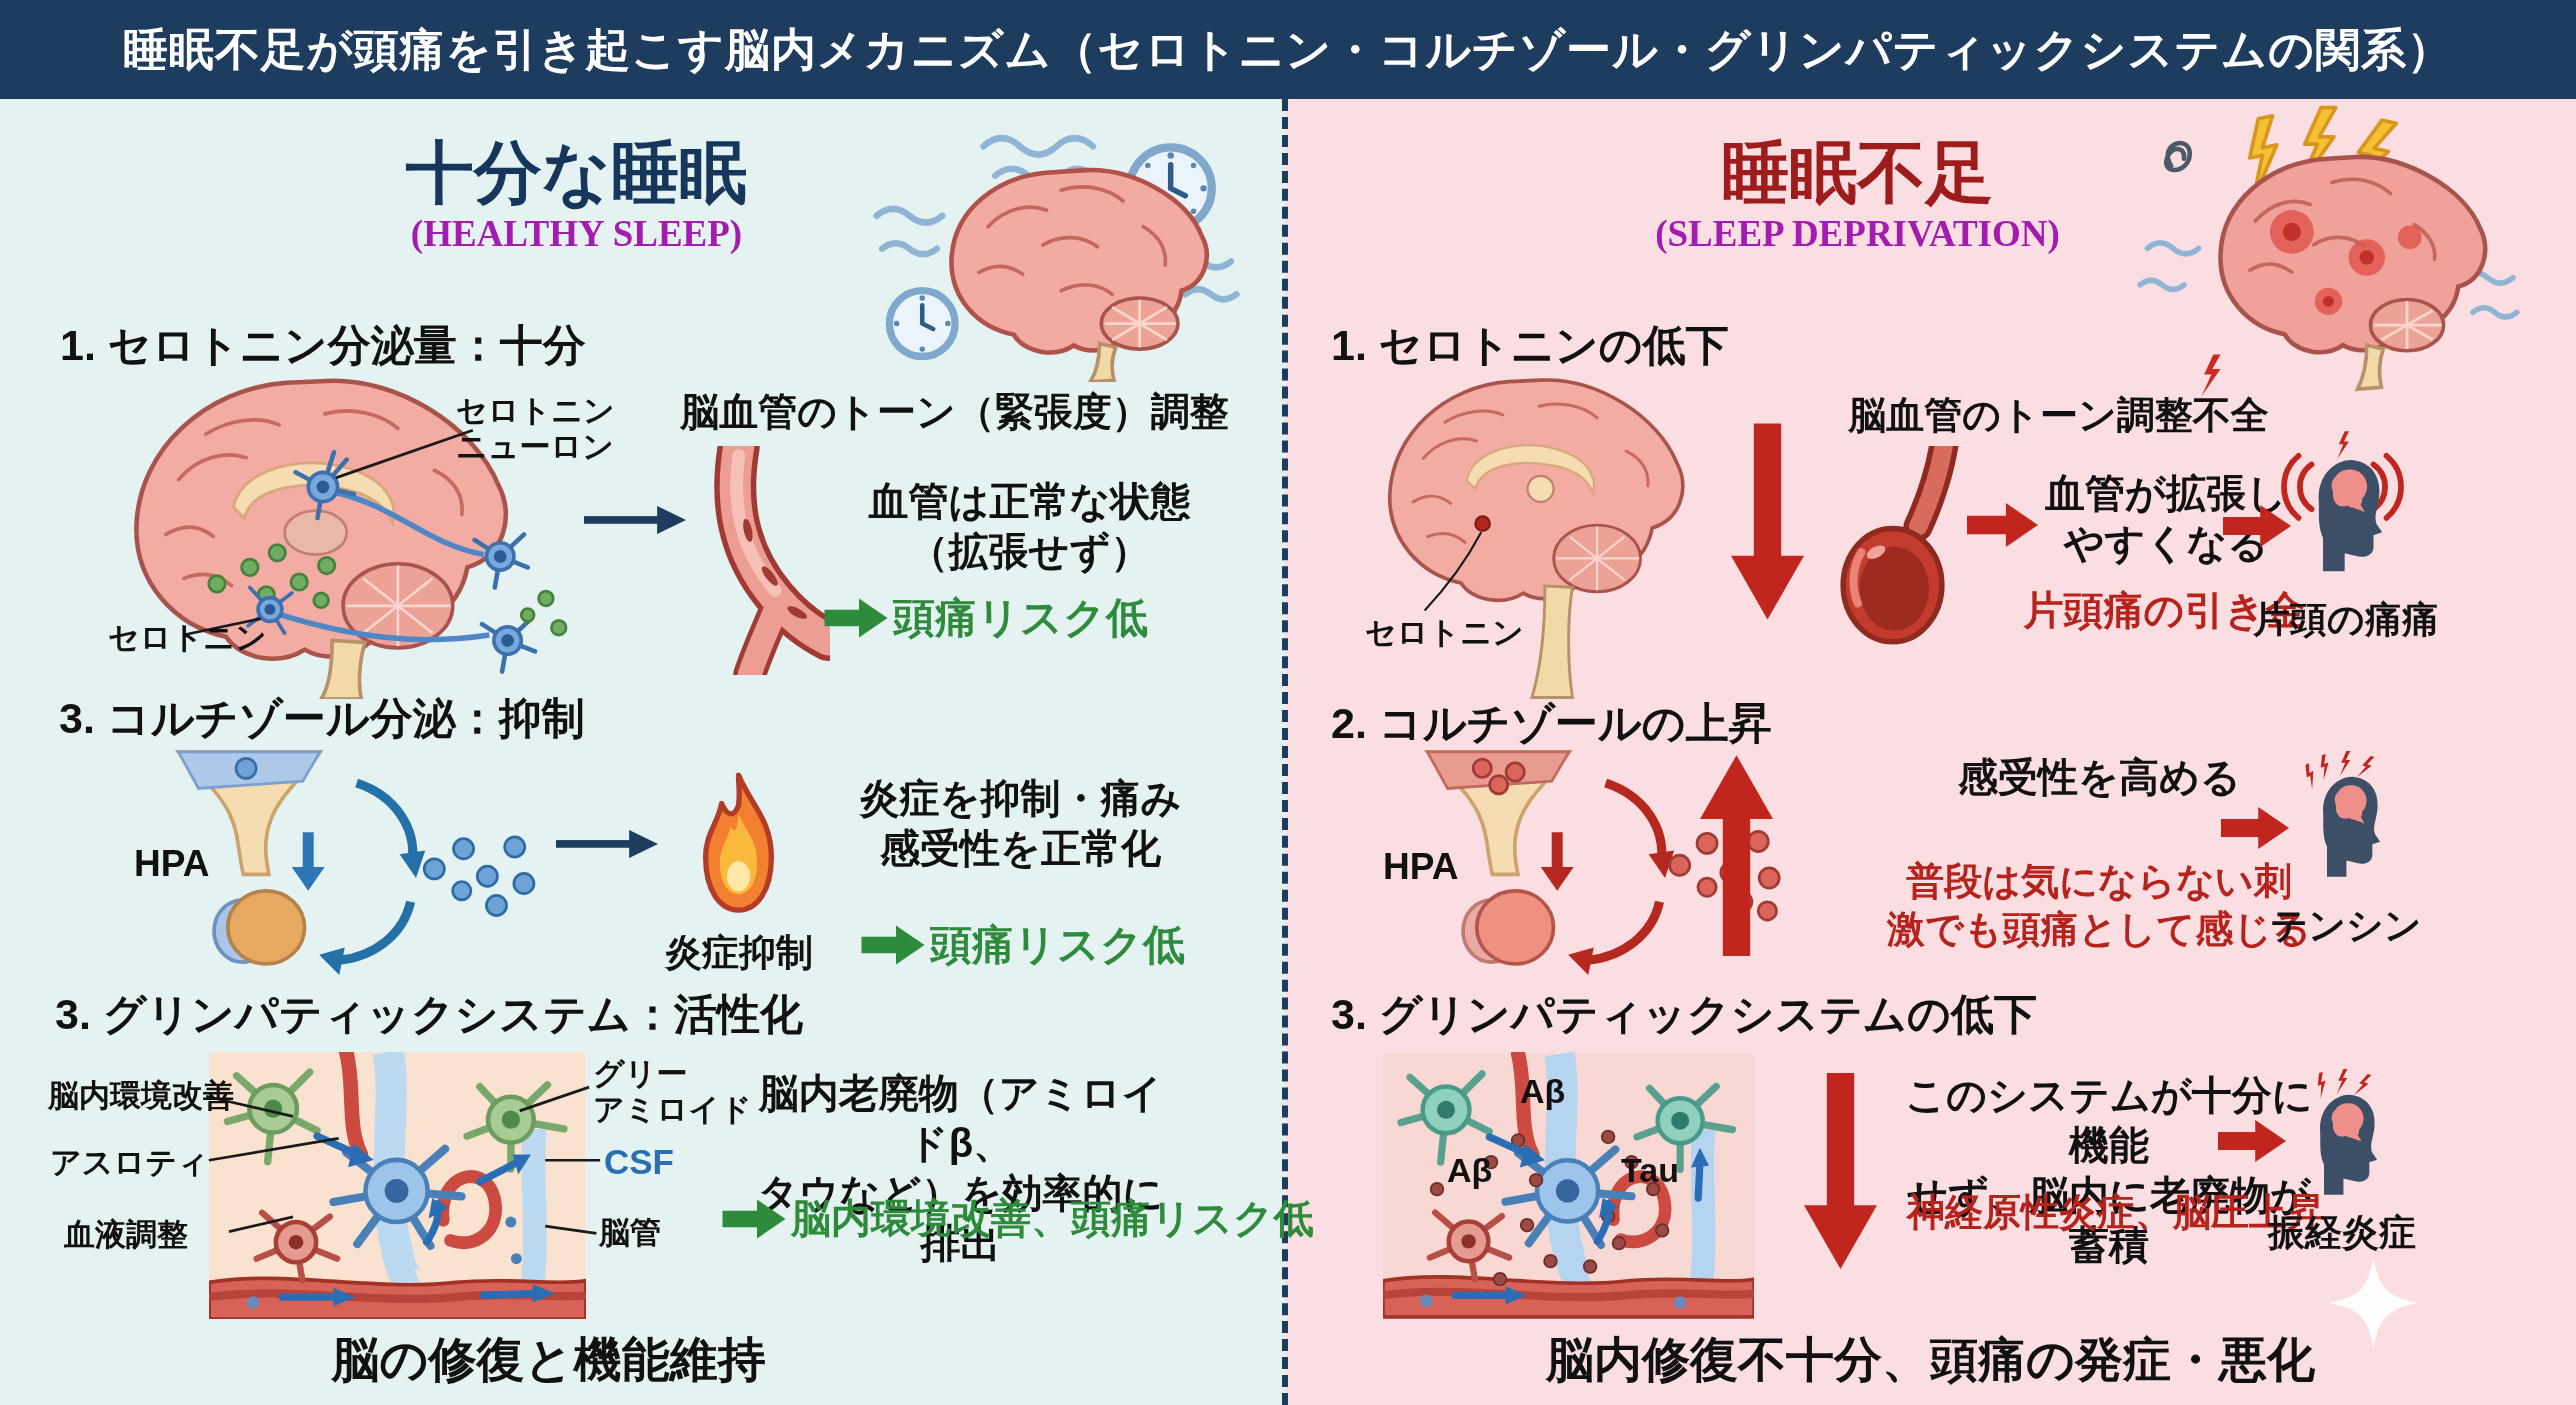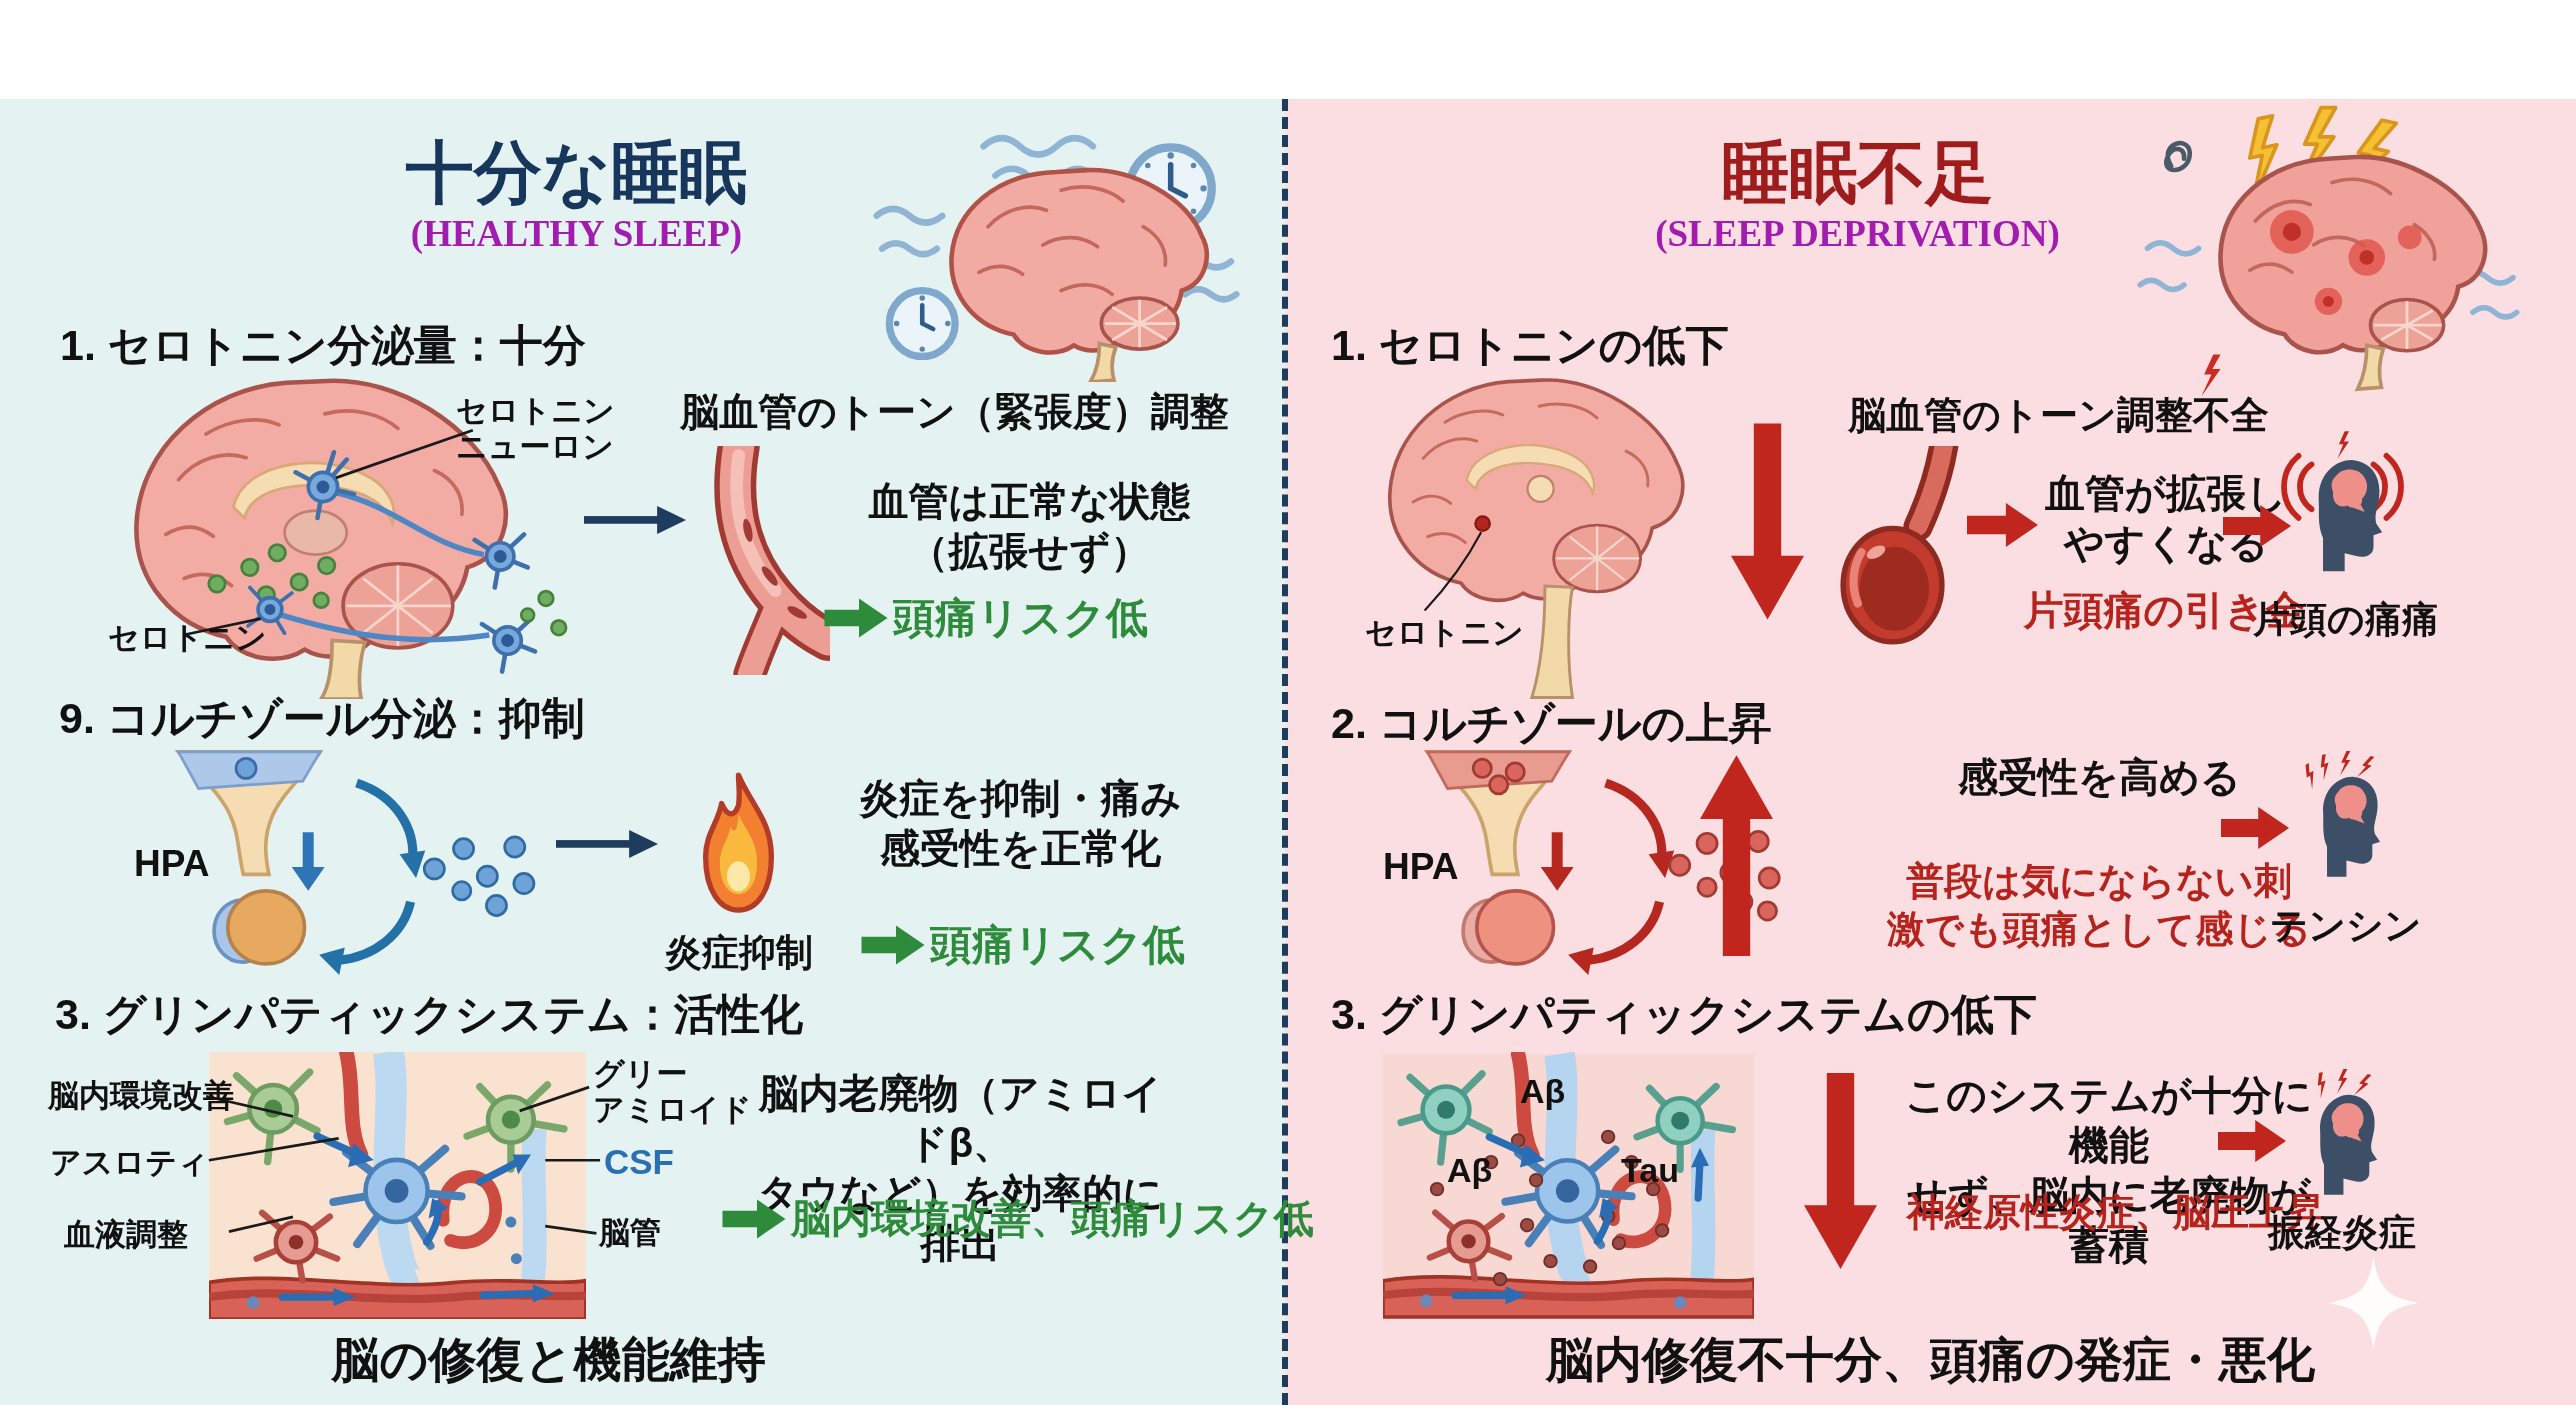--- a/index.html
+++ b/index.html
@@ -28,20 +28,23 @@
 </style>
 </head>
 <body>
 
 <div class="canvas">
 
   <div class="abs panel-l"></div>
   <div class="abs panel-r"></div>
   <div class="abs divider"></div>
 
+  <div class="abs topbar">
+    <div class="t">睡眠不足が頭痛を引き起こす脳内メカニズム（セロトニン・コルチゾール・グリンパティックシステムの関系）</div>
+  </div>
 
   <div class="abs h-panel navy c" style="left:302px;top:128px;width:549px;">十分な睡眠</div>
   <div class="abs h-sub c" style="left:302px;top:212px;width:549px;">(HEALTHY SLEEP)</div>
 
   <div class="abs" style="left:869px;top:108px;">
     <svg width="375" height="274" viewBox="0 0 410 300">
       <g stroke="#8fb4d4" stroke-width="7" fill="none" stroke-linecap="round">
         <path d="M125,42 q20,-18 40,0 q20,18 40,0 q20,-18 40,0"></path>
         <path d="M138,74 q18,-15 36,0 q18,15 36,0 q18,-15 36,0"></path>
         <path d="M8,118 q18,-15 36,0 q18,15 36,0"></path>
@@ -193,21 +196,21 @@
     <div>（拡張せず）</div>
   </div>
 
   <div class="abs risk-row" style="left:823px;top:590px;">
     <svg width="66" height="42" viewBox="0 0 84 56">
         <polygon points="0,17 46,17 46,2 84,28 46,54 46,39 0,39" fill="#2e8b3c"></polygon>
       </svg>
     <div class="t-risk">頭痛リスク低</div>
   </div>
 
-  <div class="abs h-sec" style="left:59px;top:690px;">9. コルチゾール分泌：抑制</div>
+  <div class="abs h-sec" style="left:59px;top:690px;">3. コルチゾール分泌：抑制</div>
 
   <div class="abs" style="left:151px;top:748px;">
     <svg width="393" height="229" viewBox="0 0 430 250">
       <path d="M30,4 L185,4 C165,34 142,50 132,76 C124,96 124,114 129,138 L101,138 C95,112 96,92 86,72 C74,46 48,26 30,4 Z" fill="#f6dcb2" stroke="#caa46a" stroke-width="4"></path>
       <path d="M30,4 L185,4 L166,36 L52,44 Z" fill="#adc8e8" stroke="#7ba0cc" stroke-width="3"></path>
       <circle cx="104" cy="22" r="11" fill="#6fa3d8" stroke="#3a6ca8" stroke-width="3"></circle>
       <ellipse cx="100" cy="200" rx="31" ry="34" fill="#a9c6e8" stroke="#6a93c4" stroke-width="4"></ellipse>
       <ellipse cx="126" cy="196" rx="42" ry="40" fill="#e6a95f" stroke="#b5824a" stroke-width="4"></ellipse>
       <path d="M166,92 L166,130 L154,130 L172,156 L190,130 L178,130 L178,92 Z" fill="#2e75b6"></path>
       <g fill="none" stroke="#2471a8" stroke-width="10">

